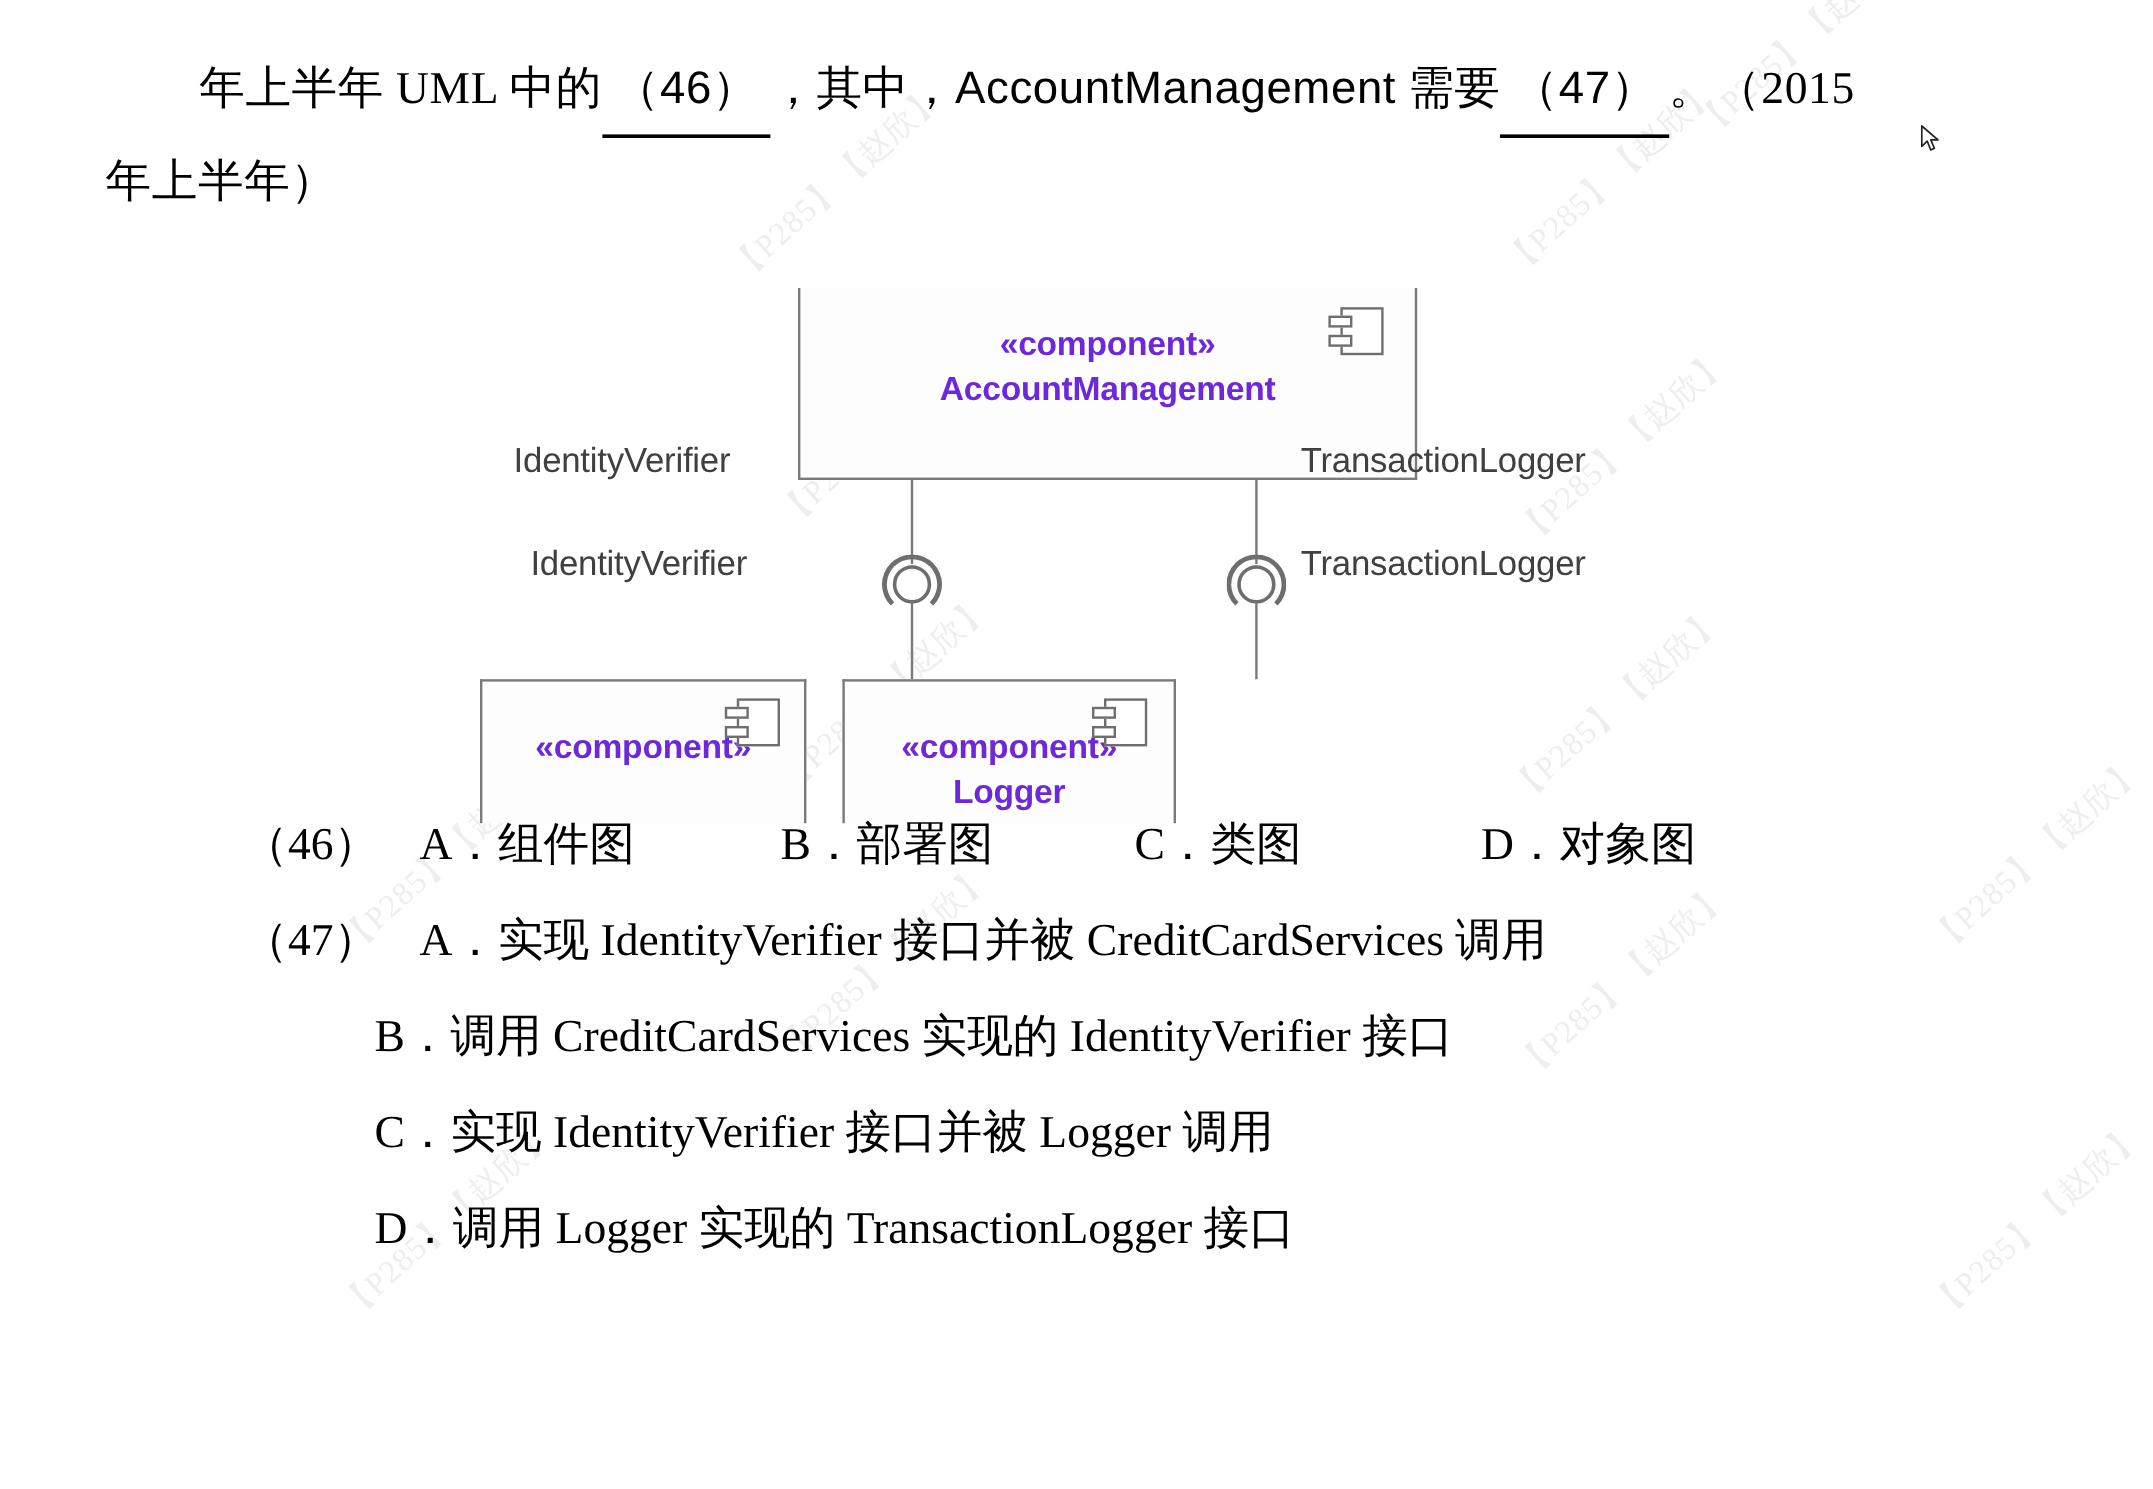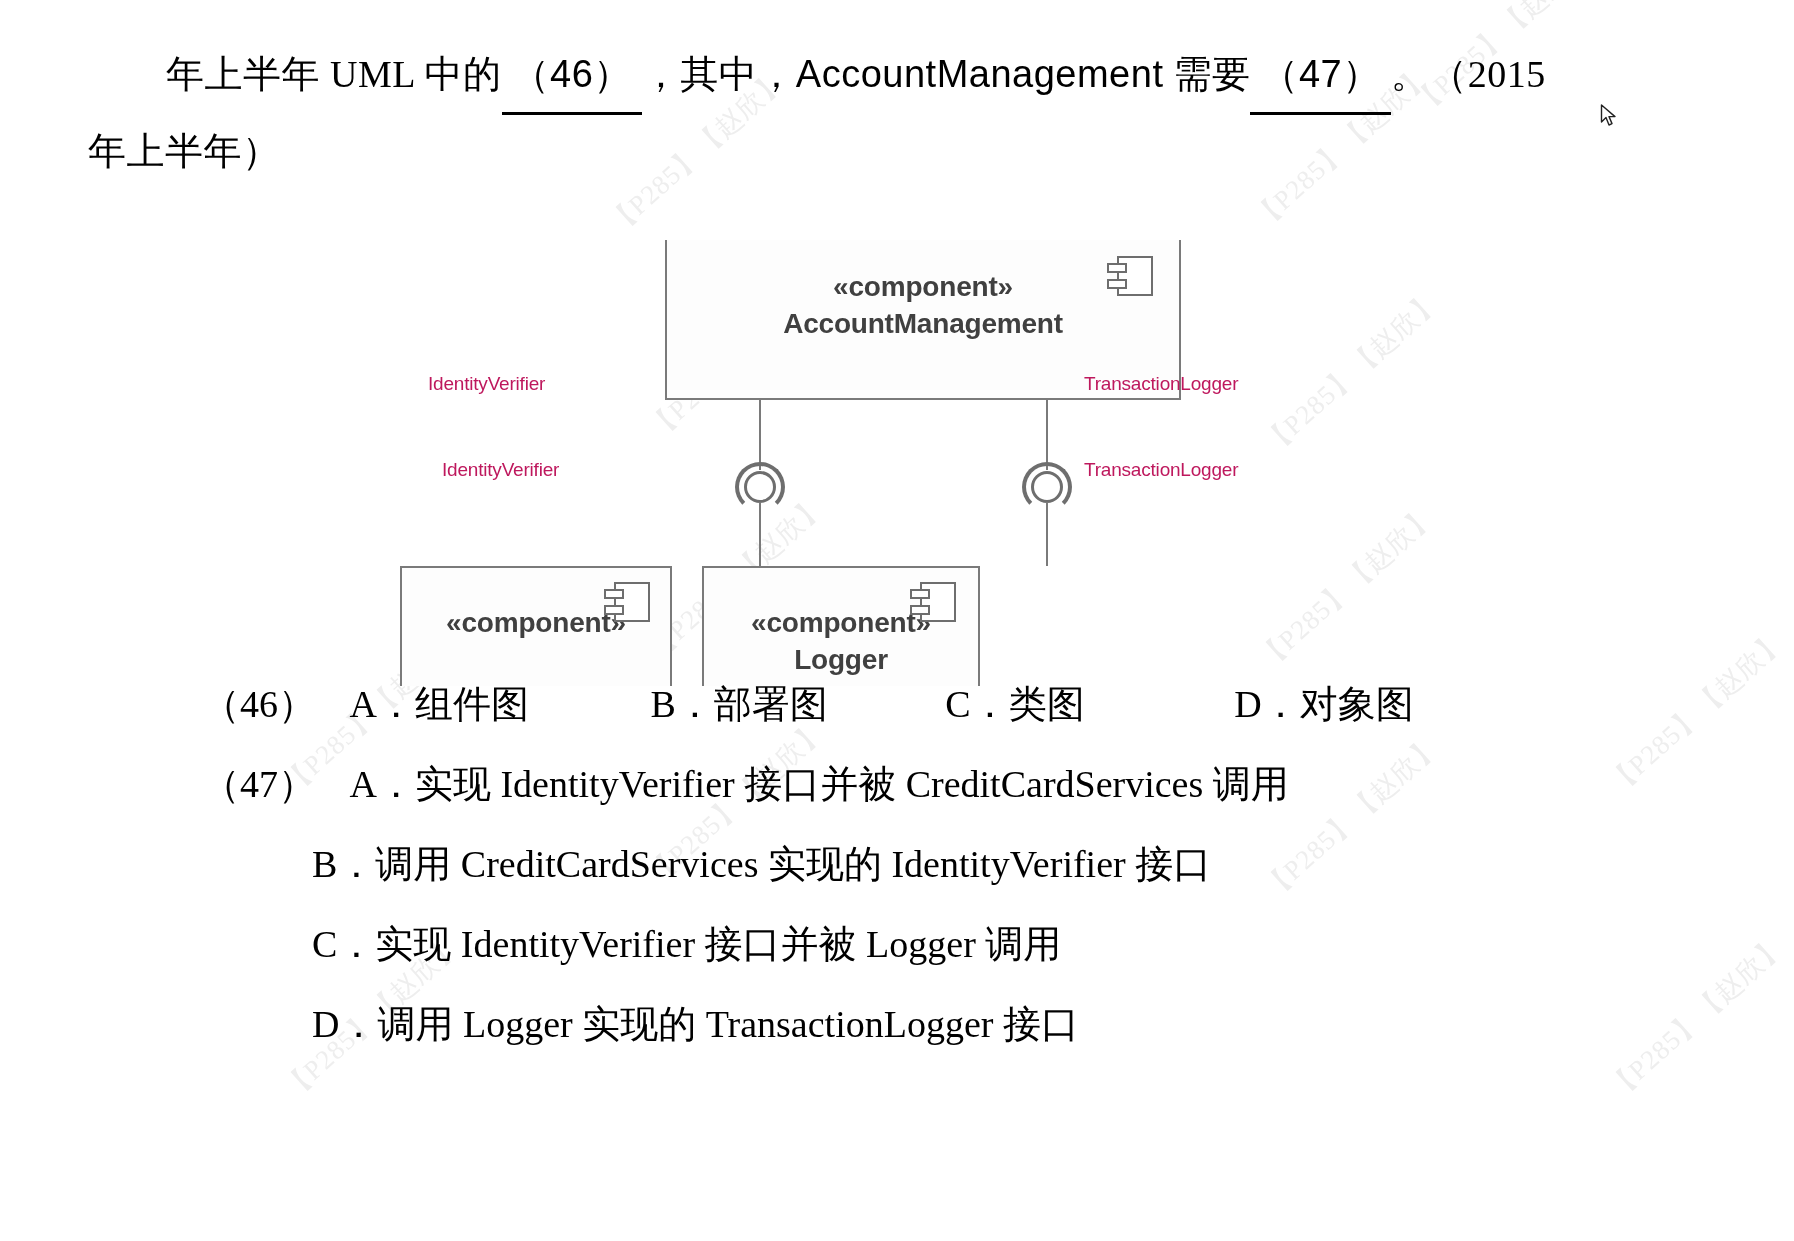--- a/index.html
+++ b/index.html
@@ -73,21 +73,21 @@
   }
   .ucomp .labels {
     position: absolute;
     left: 0;
     right: 0;
     text-align: center;
     font-family: "Liberation Sans", "DejaVu Sans", sans-serif;
     font-weight: bold;
     font-size: 28px;
     line-height: 37px;
-    color: #404040;
+    color: #6d28d9;
     letter-spacing: -0.2px;
   }
   .cicon {
     position: absolute;
     width: 46px;
     height: 40px;
   }
   .cicon .body {
     position: absolute;
     left: 10px; top: 0;
@@ -108,23 +108,23 @@
   .cicon .tab.t2 { top: 23px; }
 
   .uline {
     position: absolute;
     background: #7a7a7a;
     width: 2px;
   }
   .ilabel {
     position: absolute;
     font-family: "Liberation Sans", "DejaVu Sans", sans-serif;
-    font-size: 19px;
+    font-size: 29px;
     line-height: 32px;
-    color: #be185d;
+    color: #404040;
     white-space: nowrap;
     letter-spacing: -0.2px;
   }
   
   .socket {
     position: absolute;
     width: 50px; height: 50px;
     border: 4px solid #6e6e6e;
     border-radius: 50%;
     border-bottom-color: transparent;

